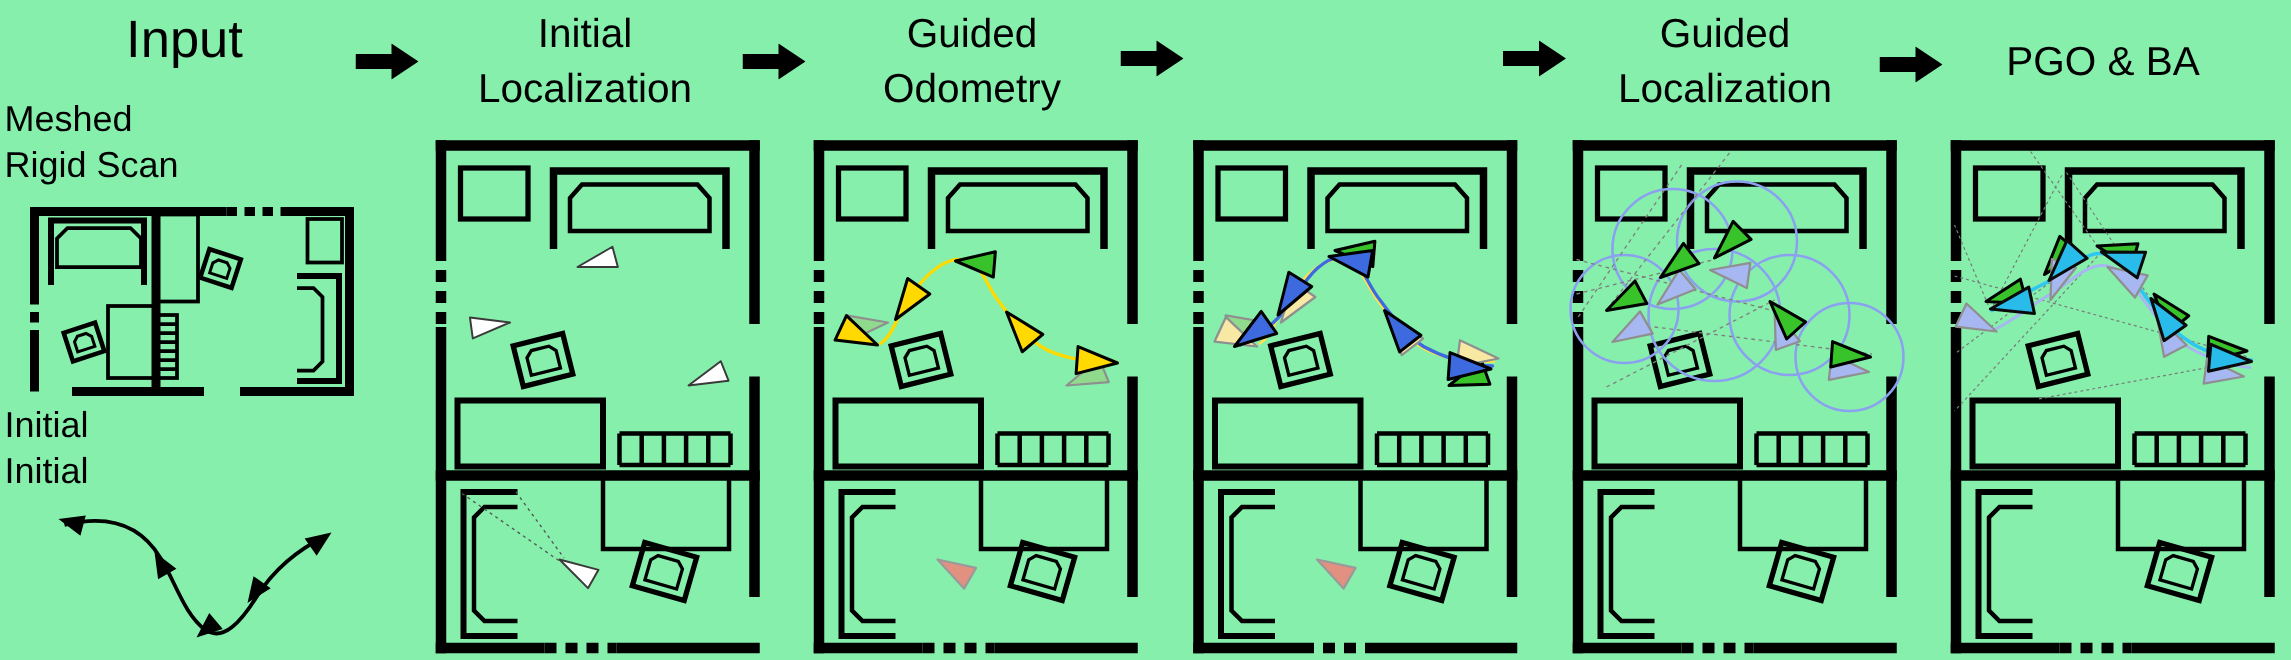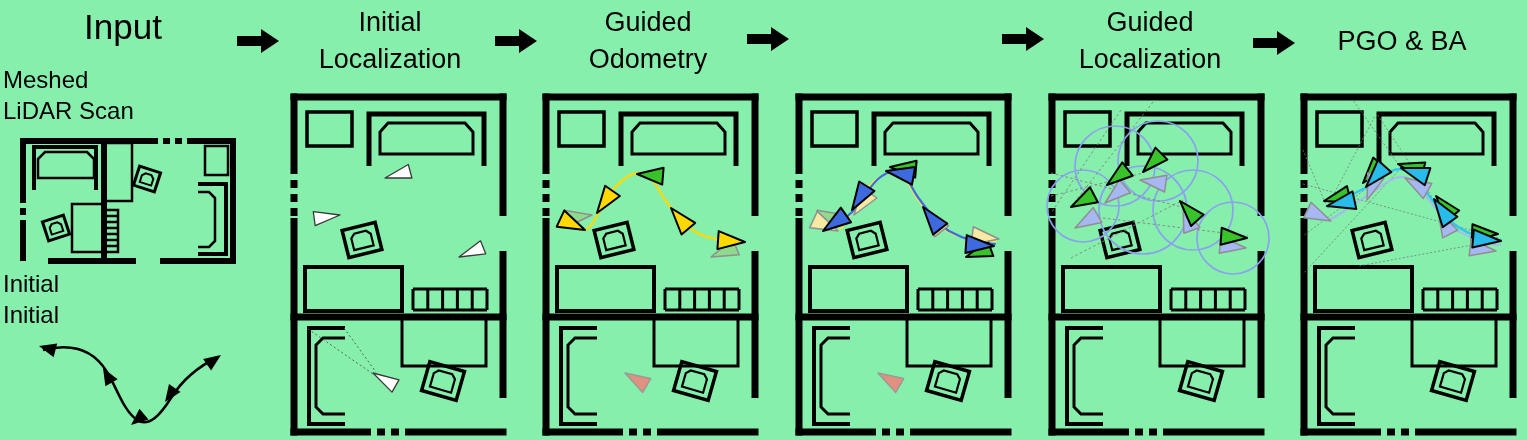--- a/index.html
+++ b/index.html
@@ -87,21 +87,21 @@
     </svg>
   <svg class="arrow" style="left:1002px;top:27px" width="42" height="24" viewBox="0 0 42 24">
       <polygon points="0,7 24,7 24,0 42,12 24,24 24,17 0,17" fill="#000"></polygon>
     </svg>
   <svg class="arrow" style="left:1253px;top:31px" width="42" height="24" viewBox="0 0 42 24">
       <polygon points="0,7 24,7 24,0 42,12 24,24 24,17 0,17" fill="#000"></polygon>
     </svg>
 
   <div class="sub-label" style="left:3px;top:64px">
     <div>Meshed</div>
-    <div>LiDAR Scan</div>
+    <div>Rigid Scan</div>
   </div>
   <div class="sub-label" style="left:3px;top:268px">
     <div>Initial</div>
     <div>Initial</div>
   </div>
 
   <svg style="left:12px;top:130px" width="232" height="148" viewBox="0 0 232 148">
     <g stroke="#000" fill="none">
       <path d="M8,11 H139" stroke-width="6"></path>
       <path d="M139,11 H178" stroke-width="6" stroke-dasharray="7 5"></path>

